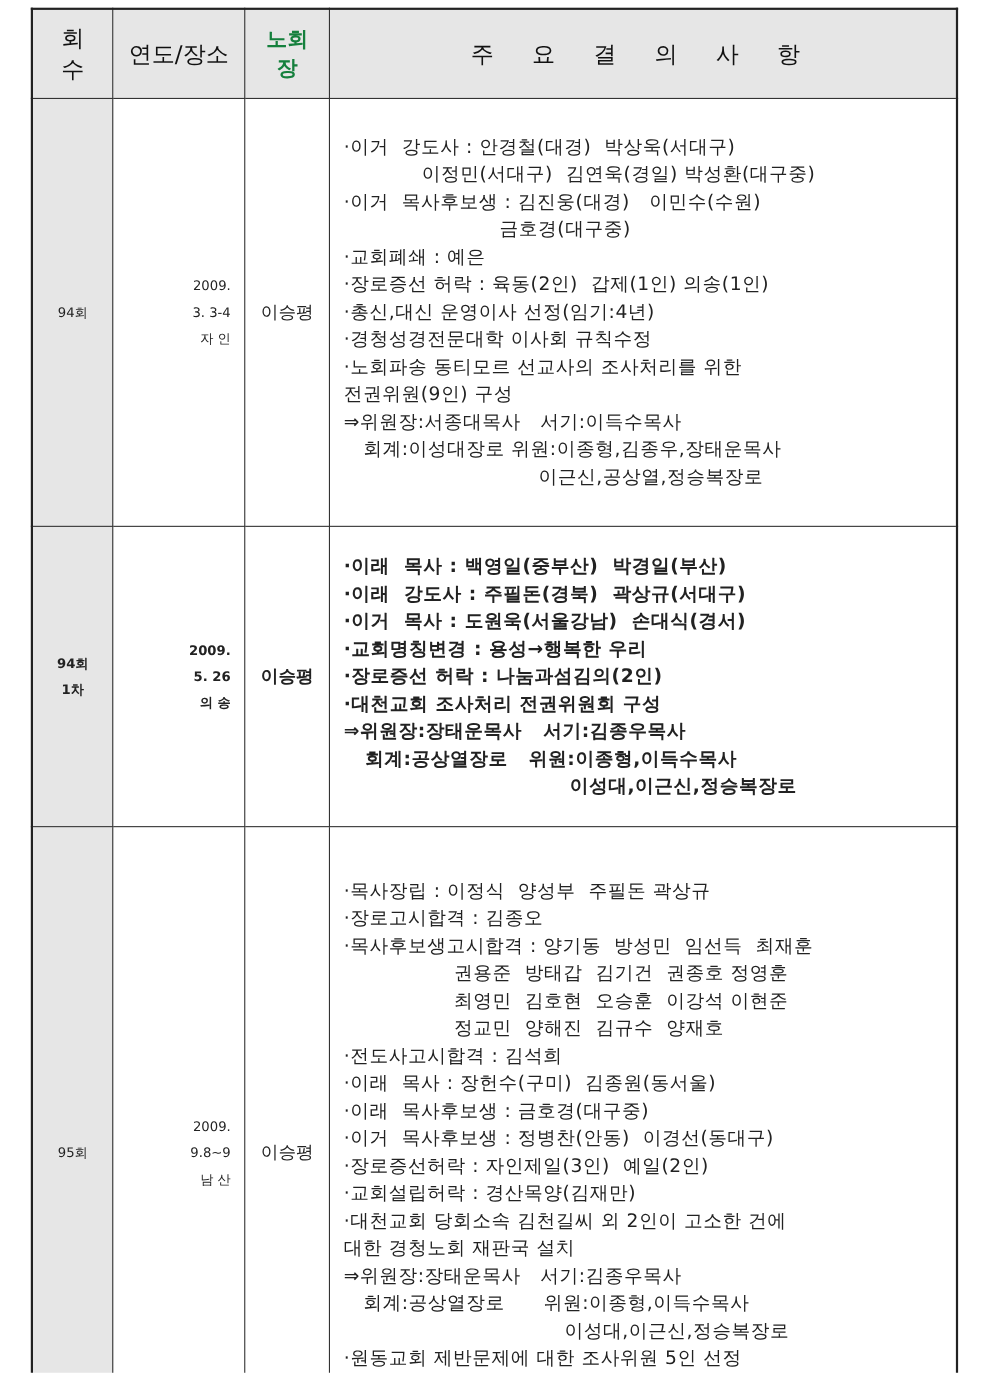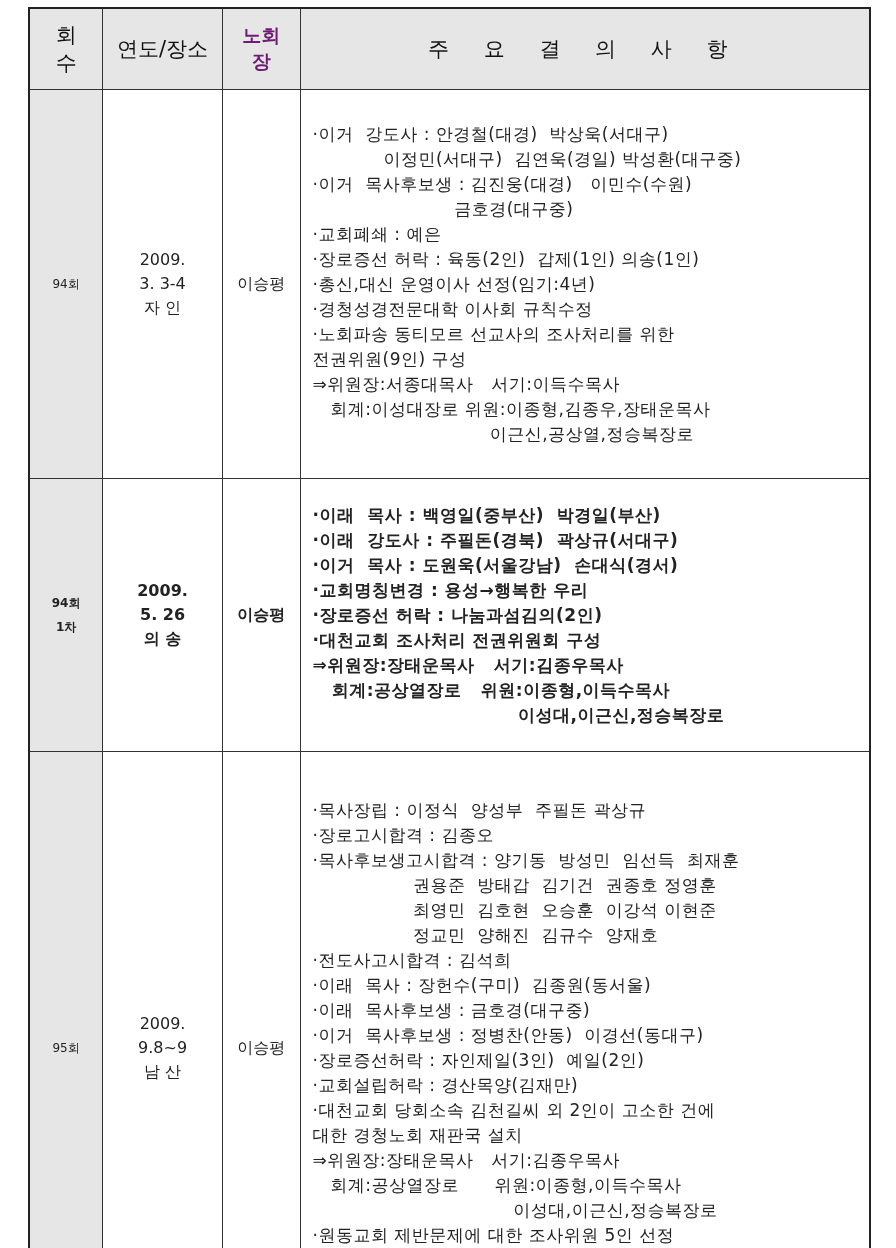--- a/index.html
+++ b/index.html
@@ -9,25 +9,25 @@
     position: absolute; left: 28px; top: 7px;
     width: 843px; border-collapse: collapse;
     border: 2px solid #222;
   }
   table.minutes td, table.minutes th {
     border: 1.5px solid #333; padding: 12px; vertical-align: middle;
   }
   th { background: #e6e6e6; font-weight: normal; height: 38px;
        font-size: 21px; color: #111; }
   th.h-main { letter-spacing: 14px; }
-  th.h-host { font-weight: bold; font-size: 19px; color: #701a75; }
+  th.h-host { font-weight: bold; font-size: 19px; color: #15803d; }
   col.c1 { width: 74px; } col.c2 { width: 120px; }
   col.c3 { width: 78px; } col.c4 { width: 571px; }
   td.session { background: #e6e6e6; text-align: center; font-size: 12px; line-height: 24px; }
-  td.date { text-align: center; font-size: 16px; line-height: 24px; }
+  td.date { text-align: right; font-size: 12px; line-height: 24px; }
   td.host { text-align: center; font-size: 16px; }
   td.items { padding: 1px 3px 2px 3px; font-size: 17px; line-height: 25px; white-space: pre; letter-spacing: 0.5px; }
   .line { display: block; }
   .row1 td { height: 364px; }
   .row2 td { height: 248px; font-weight: bold; }
   .row3 td { height: 568px; }
 </style>
 </head>
 <body>
 

